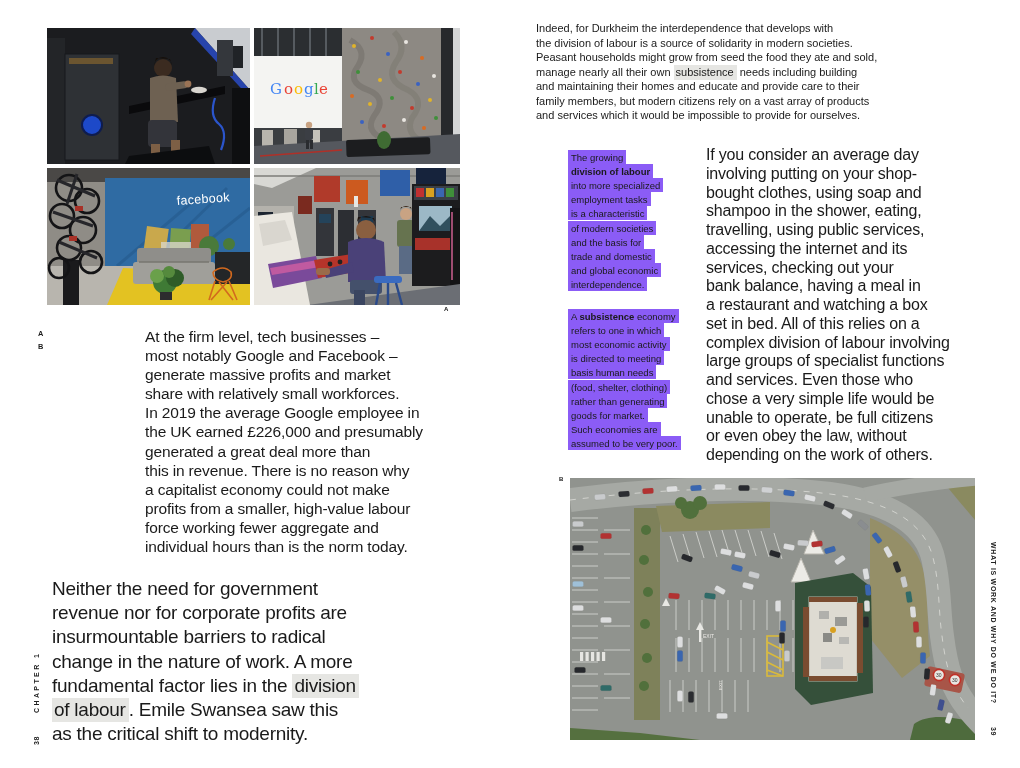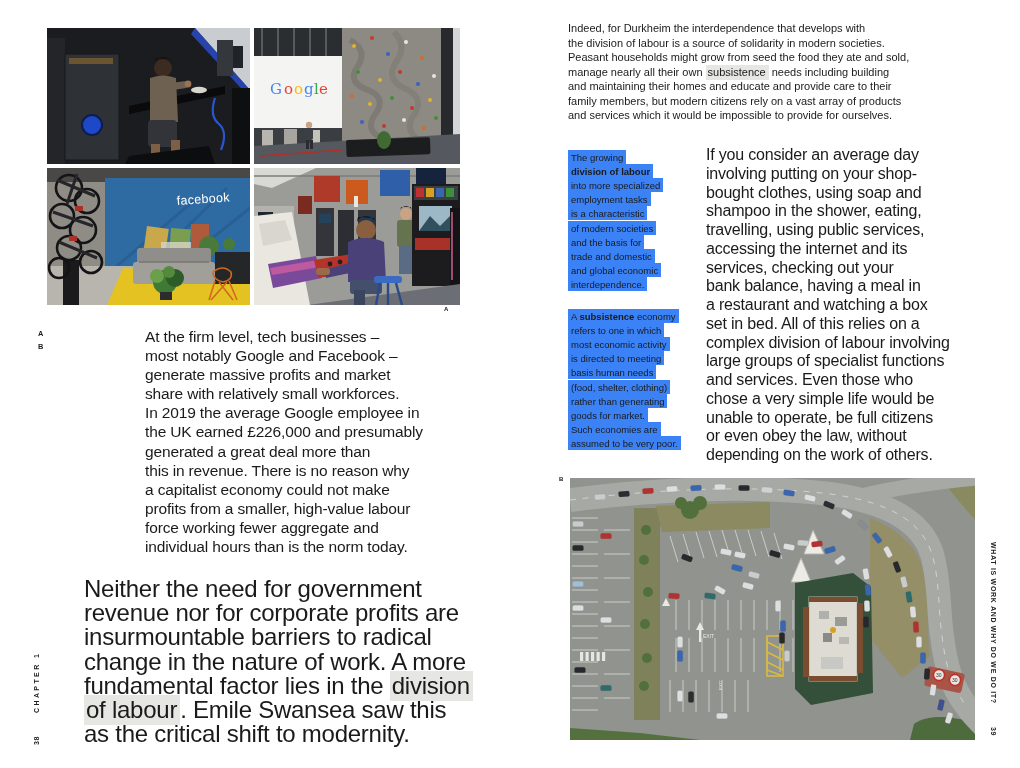--- a/index.html
+++ b/index.html
@@ -13,27 +13,27 @@
               display:grid;grid-template-columns:203px 206px;grid-template-rows:136px 137px;gap:4px;}
   .ph{display:block;width:100%;height:100%;}
   .figlabel{position:absolute;font-size:6px;font-weight:700;letter-spacing:.3px;color:#111;}
   .figlabel-a{left:444px;top:306px;}
   .figlabel-b{left:559px;top:476px;}
   .captions{position:absolute;left:38px;top:329px;width:102px;font-size:7.4px;line-height:10.3px;color:#1c1c1c;}
   .cap{display:flex;margin-bottom:3px;}
   .cap-letter{width:14px;flex:0 0 14px;font-weight:700;}
   .cap-text{white-space:pre-line;}
   .body-left{position:absolute;left:145px;top:327px;width:330px;font-size:15.5px;line-height:19.1px;letter-spacing:-0.15px;}
-  .pull{position:absolute;left:52px;top:577px;width:460px;font-size:24px;line-height:24.2px;letter-spacing:-0.25px;margin-left:32px;}
+  .pull{position:absolute;left:52px;top:577px;width:460px;font-size:19px;line-height:24.2px;letter-spacing:-0.25px;}
   
-  .intro{position:absolute;left:568px;top:21px;width:400px;font-size:11px;line-height:14.55px;}
+  .intro{position:absolute;left:536px;top:21px;width:400px;font-size:11px;line-height:14.55px;}
   .notes{position:absolute;left:568px;top:150px;width:128px;font-size:9.5px;line-height:14.2px;}
   .note{margin:0 0 17px 0;}
   .hl{background:#e6e6e3;padding:1px 3px 2px 2px;box-decoration-break:clone;-webkit-box-decoration-break:clone;}
-  .hl-run{background:#3b82f6;padding:1.5px 3px;box-decoration-break:clone;-webkit-box-decoration-break:clone;}
+  .hl-run{background:#8b5cf6;padding:1.5px 3px;box-decoration-break:clone;-webkit-box-decoration-break:clone;}
   .note b{font-weight:700;}
   .body-right{position:absolute;left:693px;top:146px;width:300px;font-size:16px;line-height:18.75px;letter-spacing:-0.2px;margin-left:13px;}
   .aerial{position:absolute;left:570px;top:478px;width:405px;height:262px;display:block;}
   
   .edge{position:absolute;white-space:nowrap;font-size:7px;font-weight:700;color:#222;transform-origin:0 0;}
   .edge-chapter{left:33px;top:713px;transform:rotate(-90deg);letter-spacing:2.4px;}
   .edge-pagenum-left{left:33px;top:745px;transform:rotate(-90deg);letter-spacing:.6px;}
   .edge-title{left:997px;top:542px;transform:rotate(90deg);letter-spacing:.7px;}
   .edge-pagenum-right{left:997px;top:727px;transform:rotate(90deg);letter-spacing:.6px;}
 </style>

